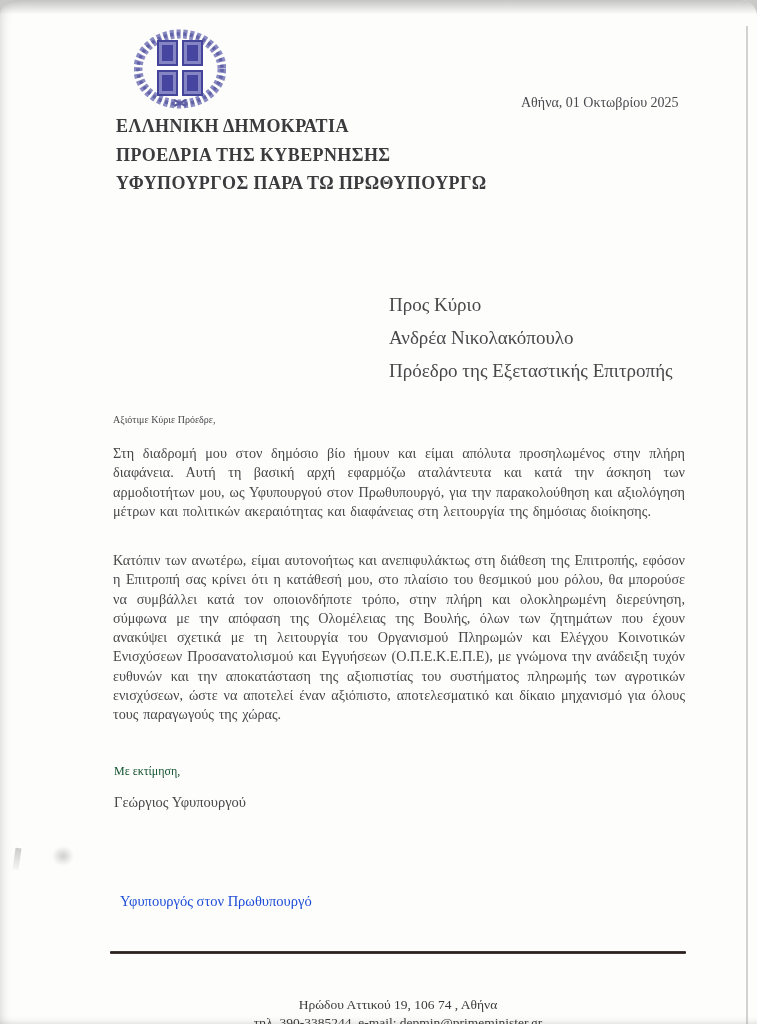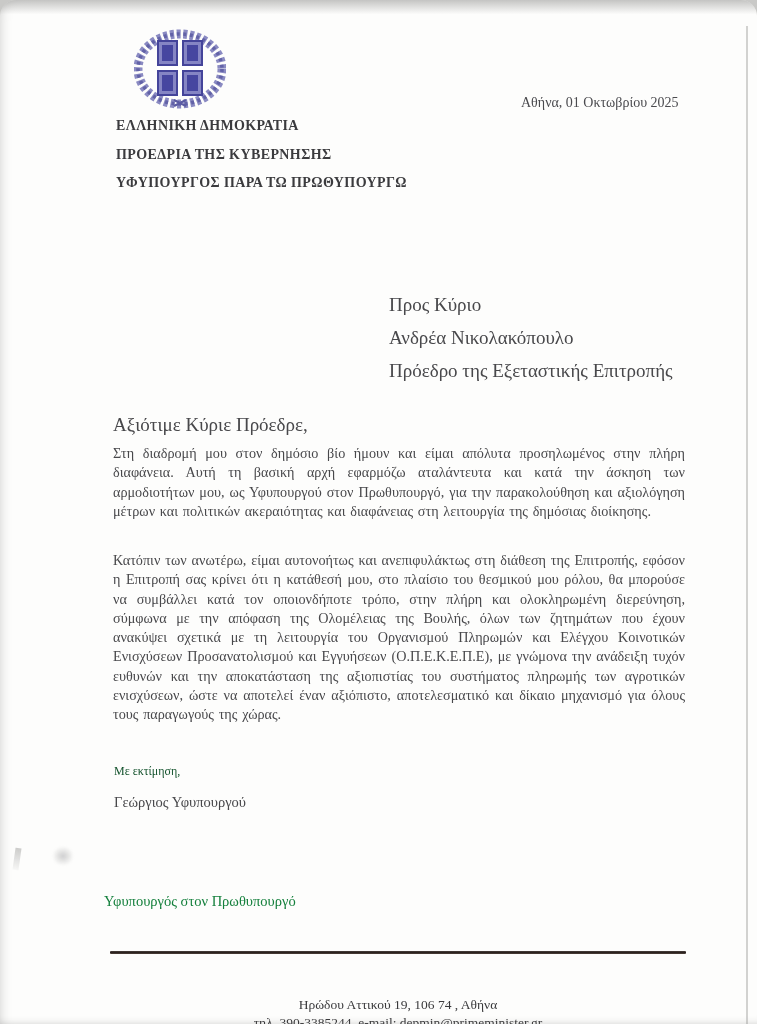--- a/index.html
+++ b/index.html
@@ -46,21 +46,21 @@
     pointer-events: none;
   }
 
   .emblem {
     position: absolute; left: 134px; top: 28px; width: 92px; height: 82px;
   }
 
   .letterhead {
     position: absolute; left: 116px; top: 112px;
     font-weight: bold;
-    font-size: 14px;
+    font-size: 18px;
     line-height: 28.5px;
     letter-spacing: .4px;
     color: #3b3b3e;
     white-space: nowrap;
   }
 
   .header-meta {
     position: absolute; left: 521px; top: 90px;
     font-size: 14px;
     line-height: 25.5px;
@@ -72,21 +72,21 @@
   .recipient {
     position: absolute; left: 389px; top: 288px;
     font-size: 19px;
     line-height: 33px;
     color: #48484b;
     white-space: nowrap;
   }
 
   .salutation {
     position: absolute; left: 113px; top: 414px;
-    font-size: 19px;
+    font-size: 10px;
     color: #48484b;
     white-space: nowrap;
   }
 
   .para {
     position: absolute; left: 113px; width: 572px;
     margin: 0;
     font-size: 14.2px;
     line-height: 19.3px;
     text-align: justify;
@@ -99,22 +99,22 @@
 
   .valediction {
     position: absolute; left: 114px; top: 764px;
     font-size: 12px; color: #14532d; white-space: nowrap;
   }
   .signer-name {
     position: absolute; left: 114px; top: 794px;
     font-size: 14.5px; color: #48484b; white-space: nowrap;
   }
   .signer-title {
-    position: absolute; left: 104px; top: 893px;
-    font-size: 14.5px; color: #15803d; white-space: nowrap;
+    position: absolute; left: 120px; top: 893px;
+    font-size: 14.5px; color: #1d4ed8; white-space: nowrap;
   }
 
   .footer-rule {
     position: absolute; left: 110px; top: 951px; width: 576px; height: 3px;
     background: linear-gradient(180deg, #4a403c, #28201d 55%, #55463f);
     border-radius: 1px;
   }
   .footer {
     position: absolute; left: 110px; top: 957px; width: 576px;
     text-align: center;

